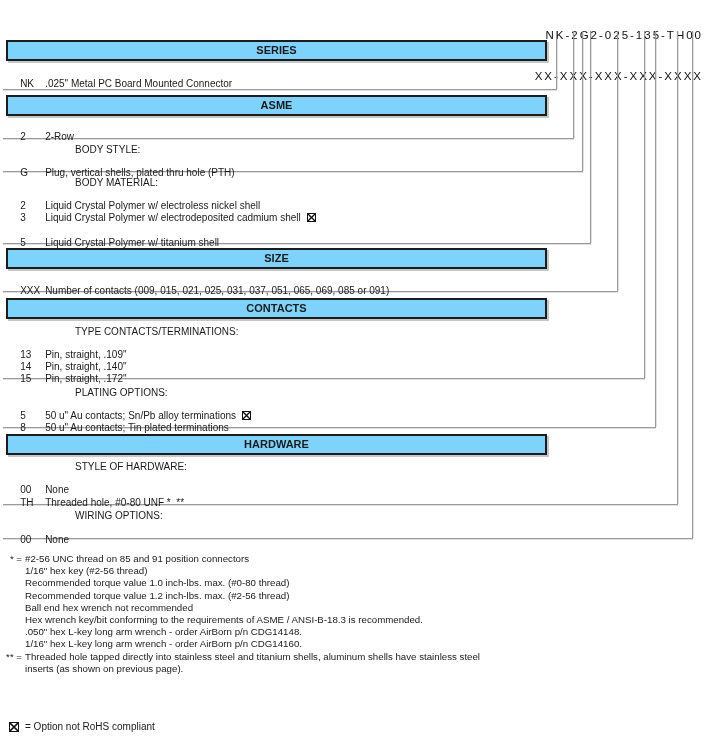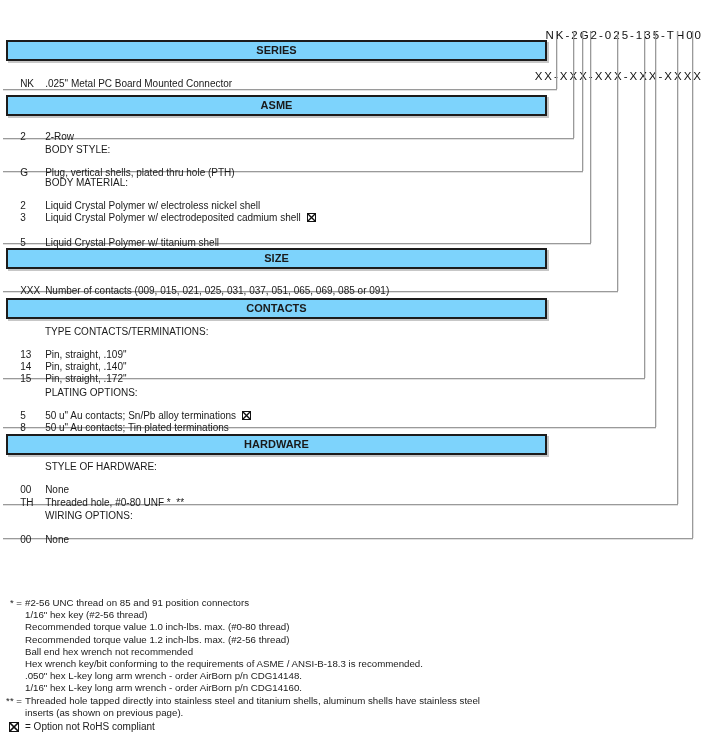--- a/index.html
+++ b/index.html
@@ -16,29 +16,29 @@
   .vln { position:absolute; top:31px; width:1px; background:#9a9a9a; box-shadow:1px 0 0 rgba(0,0,0,0.12); }
   .hln { position:absolute; left:3px; height:1px; background:#9a9a9a; box-shadow:0 1px 0 rgba(0,0,0,0.12); }
   .hdr {
     position:absolute; left:6px; width:541px; height:21px;
     border:2px solid #1c1c1c; background:#7dd3fc; text-align:center;
     font-weight:bold; font-size:11px; line-height:16px;
     box-shadow:2px 2px 0 rgba(0,0,0,0.22);
   }
   .row { position:absolute; left:9px; font-size:10px; white-space:pre; }
   .rc  { display:inline-block; width:25px; }
-  .lbl { left:22px;padding-left:23px; }
+  .lbl { left:52px;padding-left:23px; }
   .xbox {
     display:inline-block; width:9px; height:9px; border:1px solid #111;
     margin-left:6px; vertical-align:-1px;
     background:
       linear-gradient(45deg,  transparent 40%, #111 46%, #111 54%, transparent 60%),
       linear-gradient(135deg, transparent 40%, #111 46%, #111 54%, transparent 60%);
   }
-  .notes { position:absolute; left:5px; top:553px; font-size:9.7px; line-height:12.2px; color:#1a1a1a;margin-top:44px; }
+  .notes { position:absolute; left:5px; top:553px; font-size:9.7px; line-height:12.2px; color:#1a1a1a; }
   .notes div { white-space:pre; }
   .nm { display:inline-block; width:17px; margin-right:3px; text-align:right; white-space:pre; }
   .rohs { position:absolute; left:9px; top:721px; font-size:10px; }
   .rohs .xbox { margin:0 6px 0 0; width:10px; height:10px; vertical-align:-2px; }
 </style>
 </head>
 <body>
 
 <div class="page">
 

